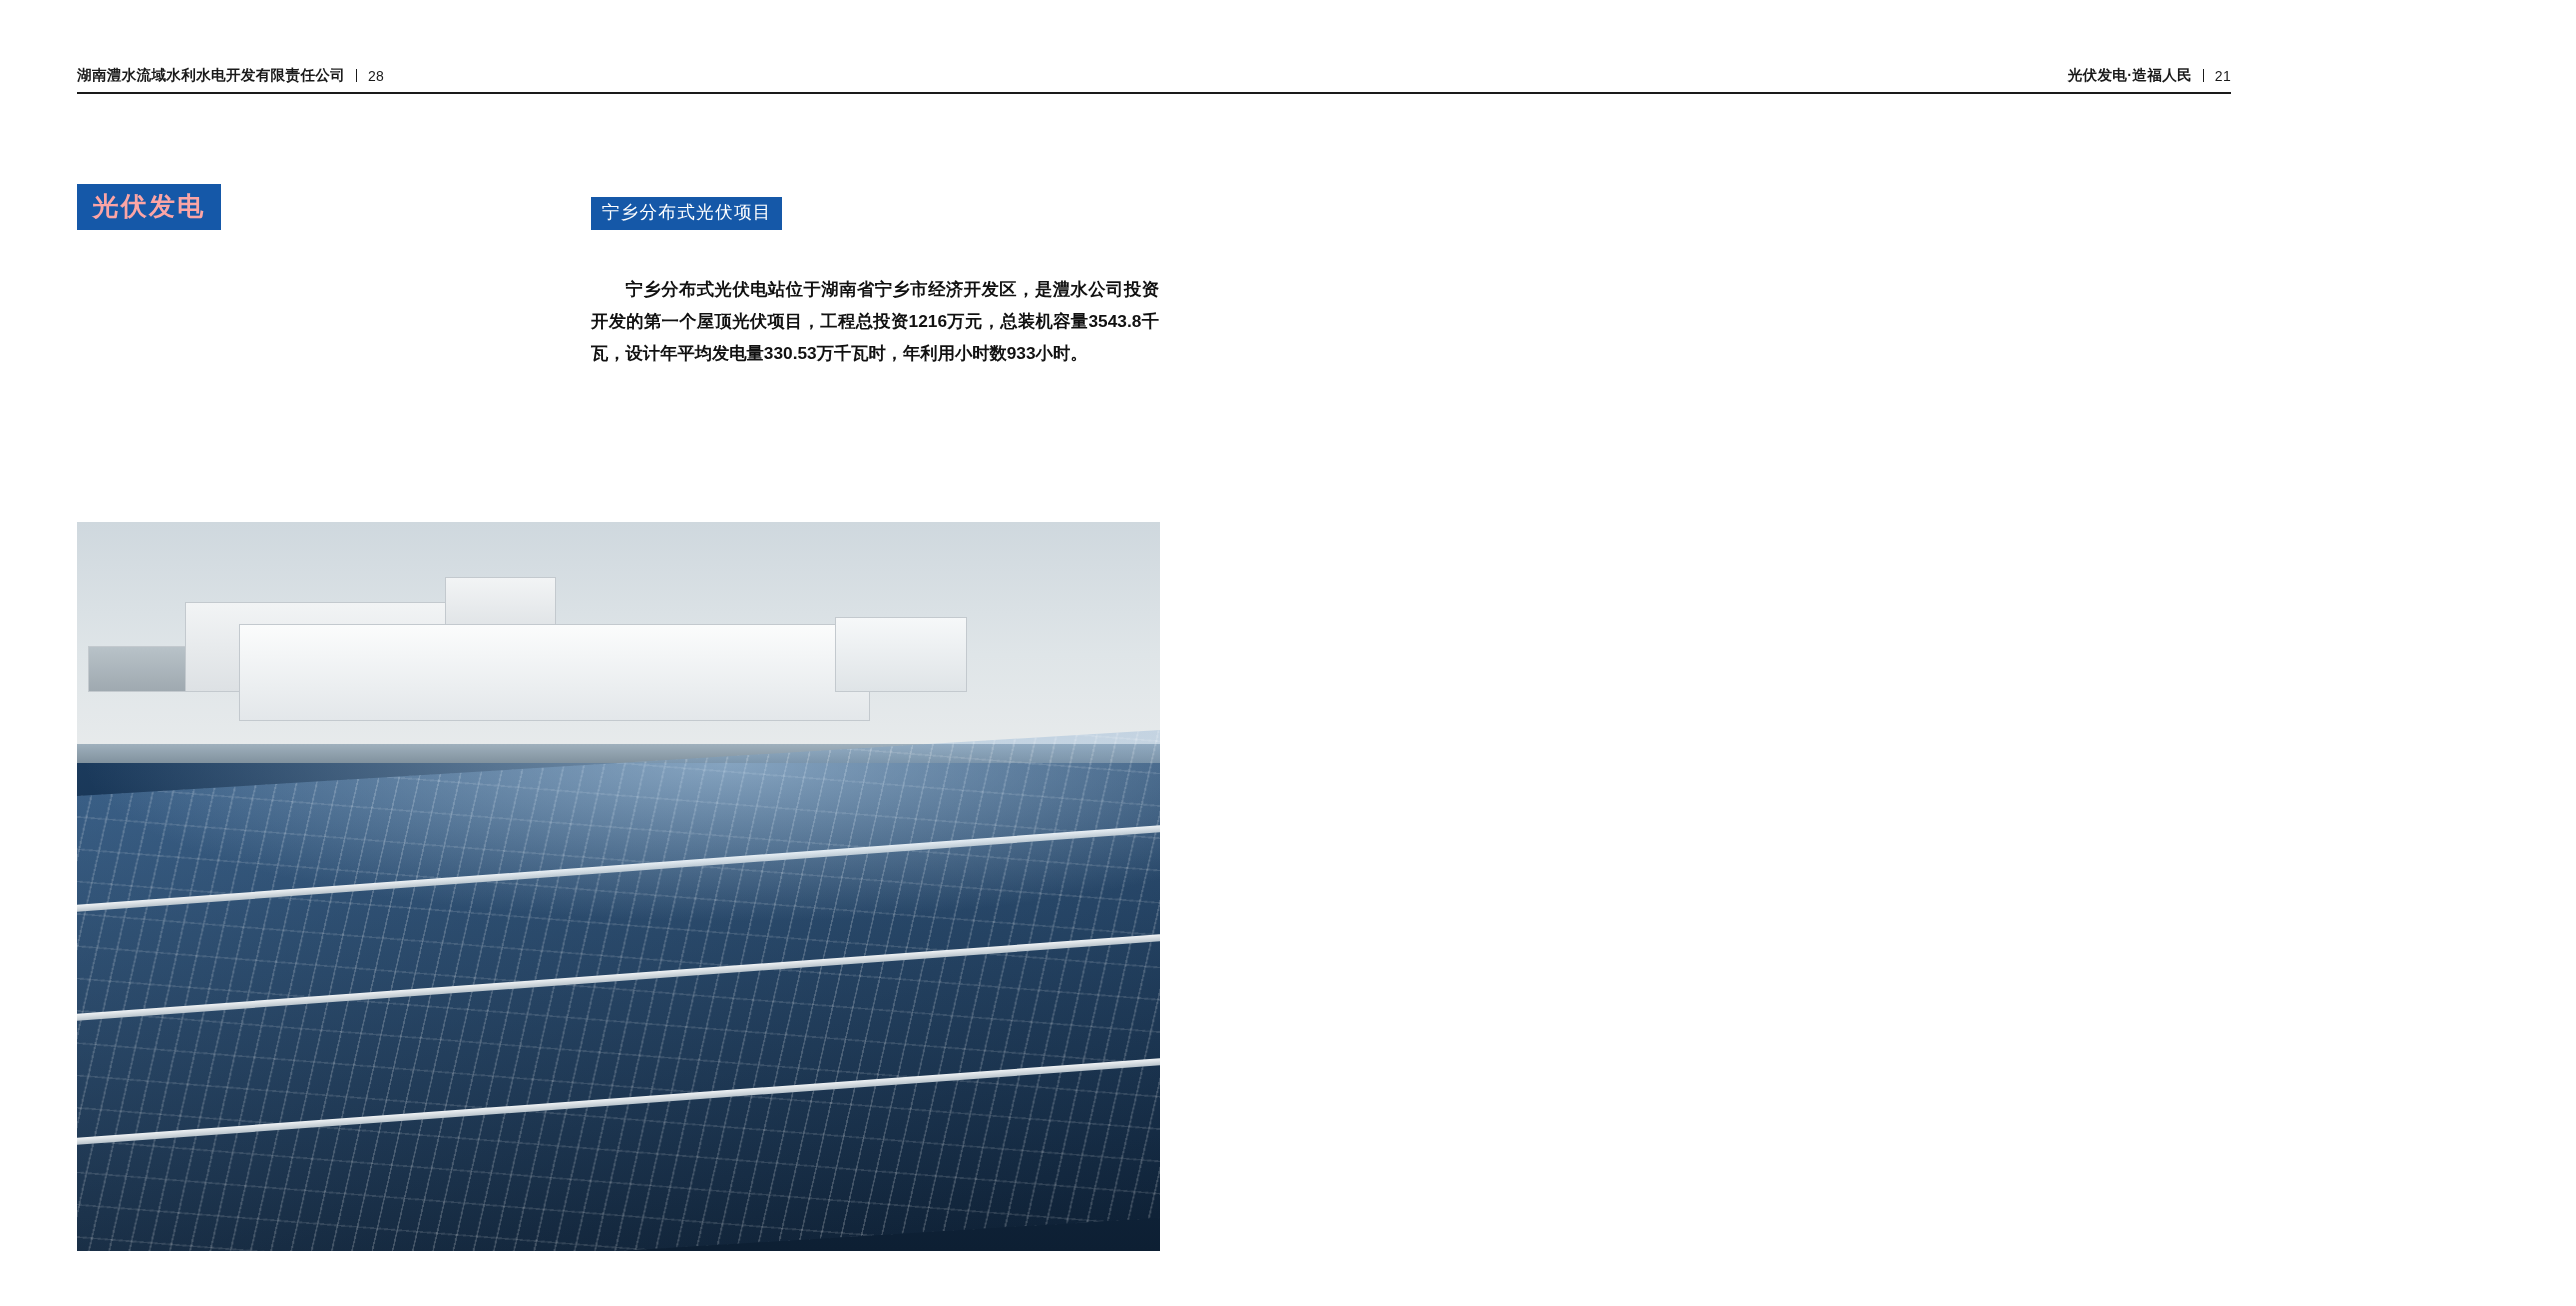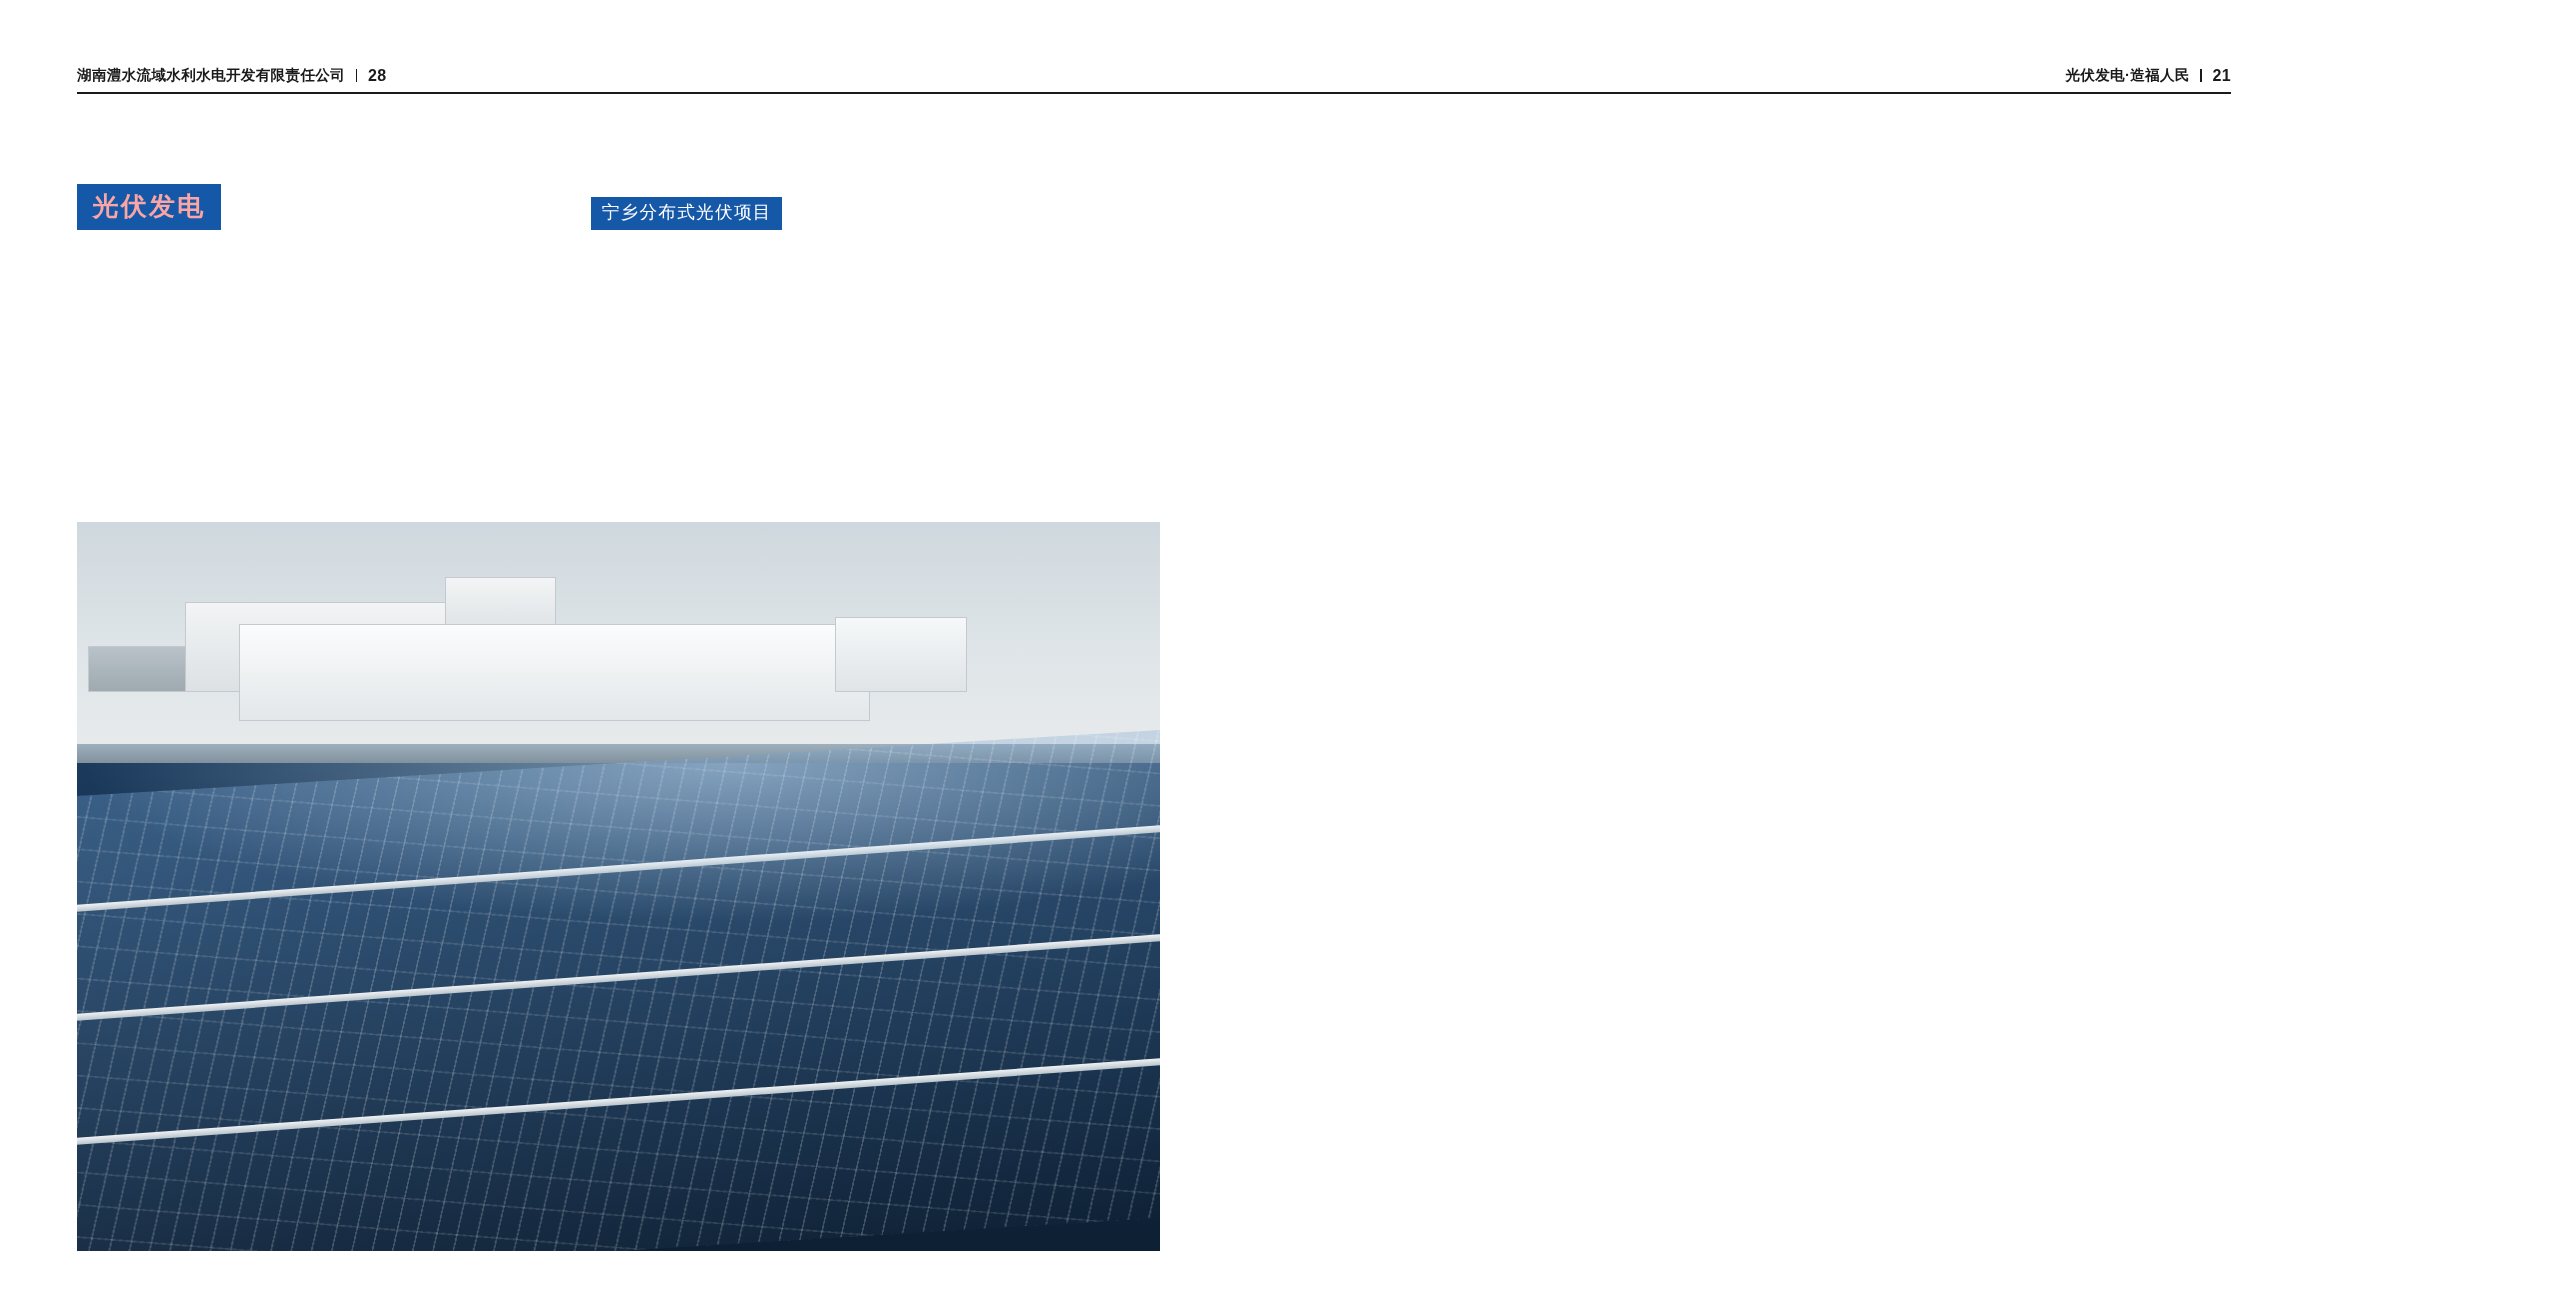--- a/index.html
+++ b/index.html
@@ -44,22 +44,22 @@
   .runhead.left-head { left: 77px; }
   .runhead.right-head { right: 77px; }
   .runhead .sep {
     display: inline-block;
     width: 1.5px;
     height: 13px;
     background: #1a1a1a;
     margin: 0 10.7px;
   }
   .runhead .pageno {
-    font-size: 16px;
-    font-weight: bold;
+    font-size: 14px;
+    font-weight: normal;
   }
   .rule {
     position: absolute;
     top: 92px;
     height: 1.5px;
     background: #1a1a1a;
   }
   .rule.left-rule  { left: 77px;  width: 1136px; }
   .rule.right-rule { right: 77px; width: 1136px; }
 
@@ -180,20 +180,21 @@
     <div class="rule left-rule"></div>
 
     <div class="lp-title">
       <span class="chip">光伏发电</span>
     </div>
 
     <div class="lp-subchip">
       <span class="chip-sub">宁乡分布式光伏项目</span>
     </div>
 
+    <p class="lp-body">宁乡分布式光伏电站位于湖南省宁乡市经济开发区，是澧水公司投资开发的第一个屋顶光伏项目，工程总投资1216万元，总装机容量3543.8千瓦，设计年平均发电量330.53万千瓦时，年利用小时数933小时。</p>
 
     <div class="lp-photo">
       <div class="art">
         <div class="solar-sky"></div>
         <div class="solar-bldg b5"></div>
         <div class="solar-bldg b1"></div>
         <div class="solar-bldg b3"></div>
         <div class="solar-bldg b2"></div>
         <div class="solar-bldg b4"></div>
         <div class="solar-roofline"></div>

